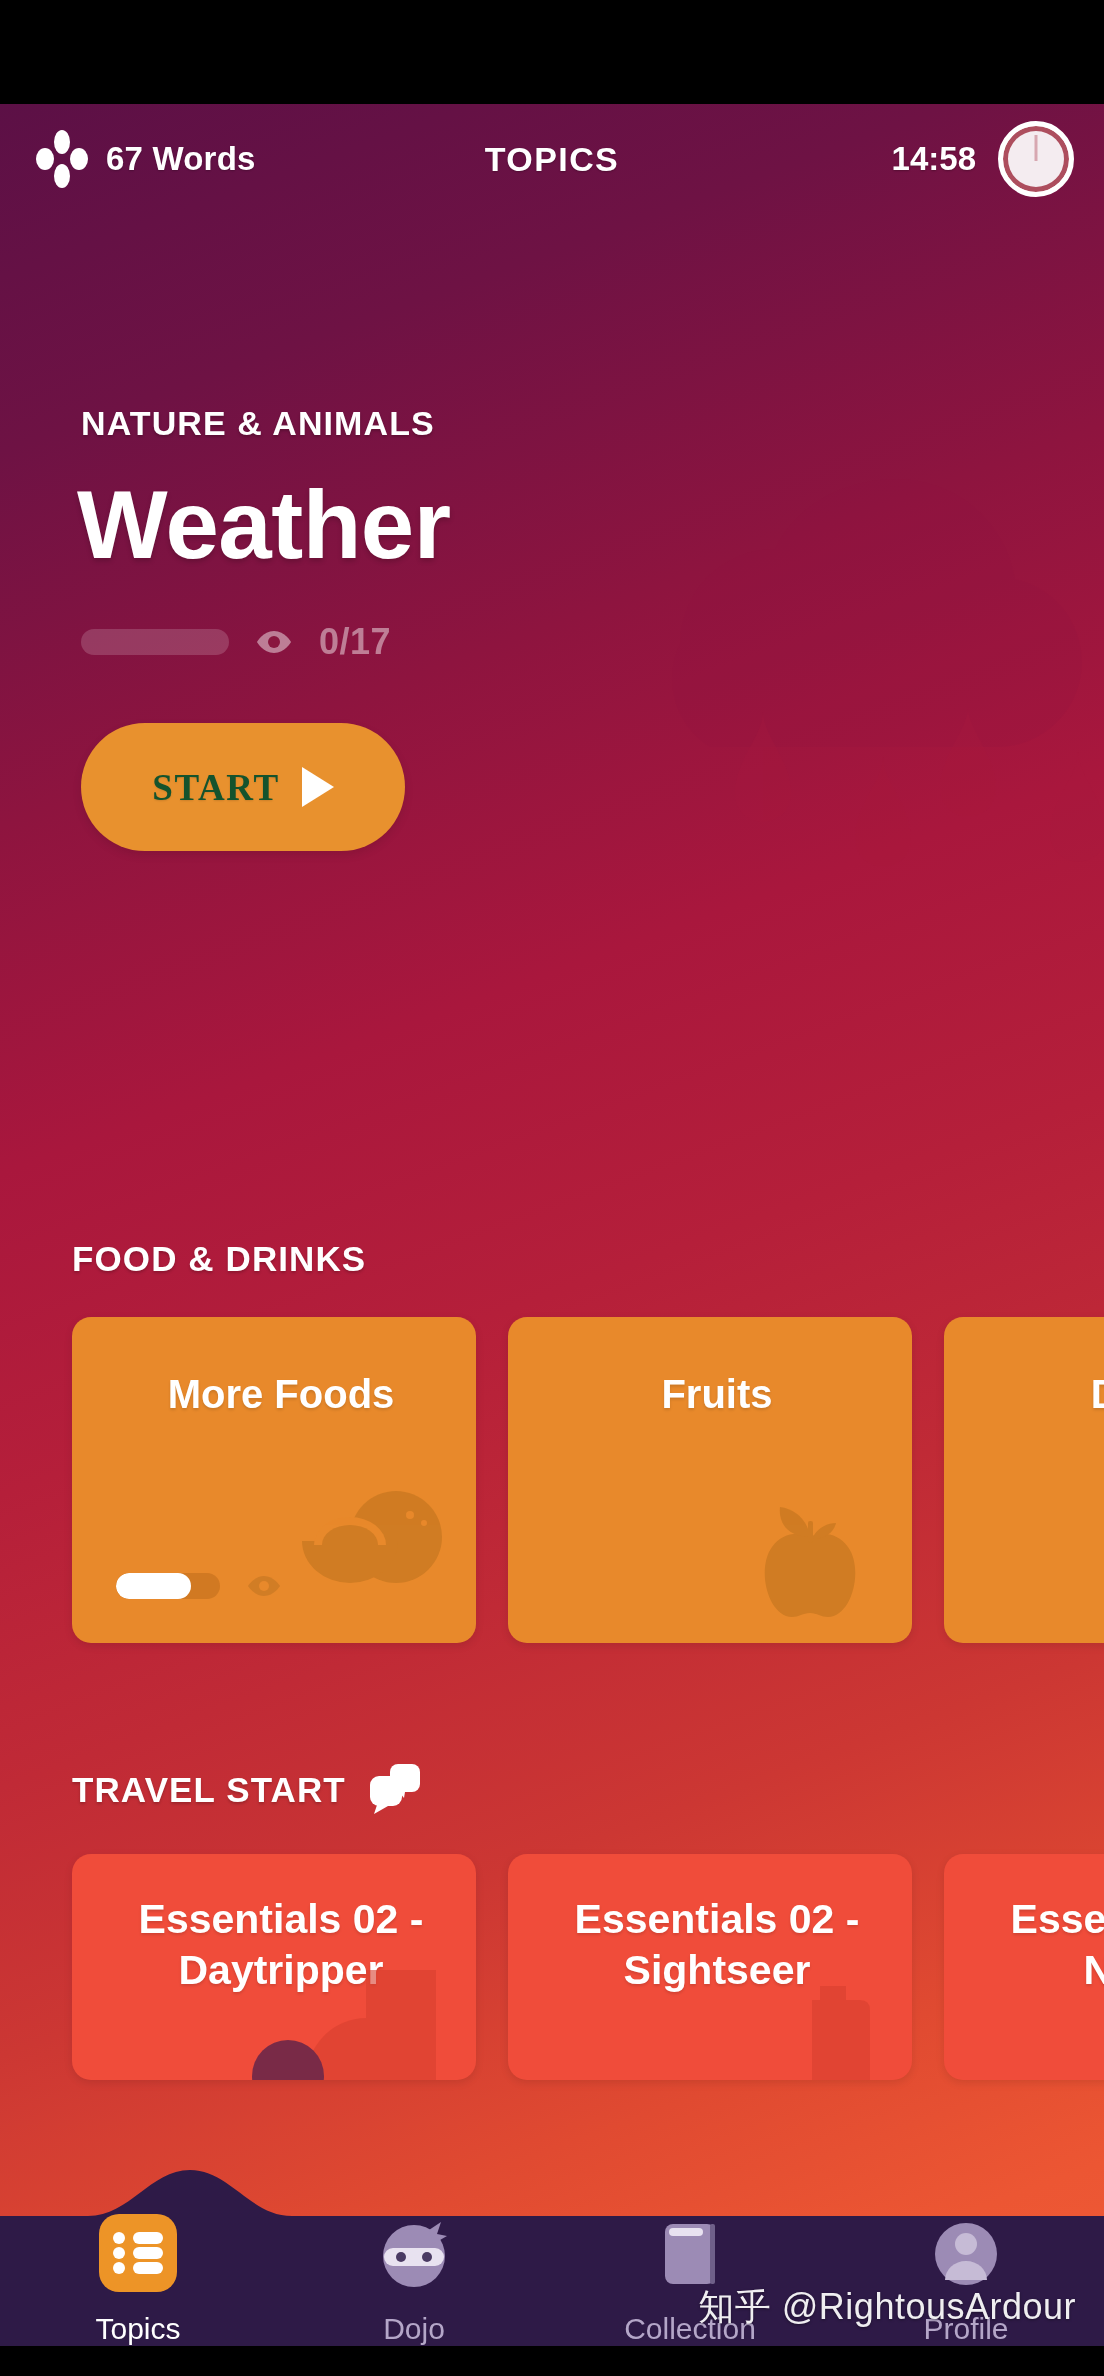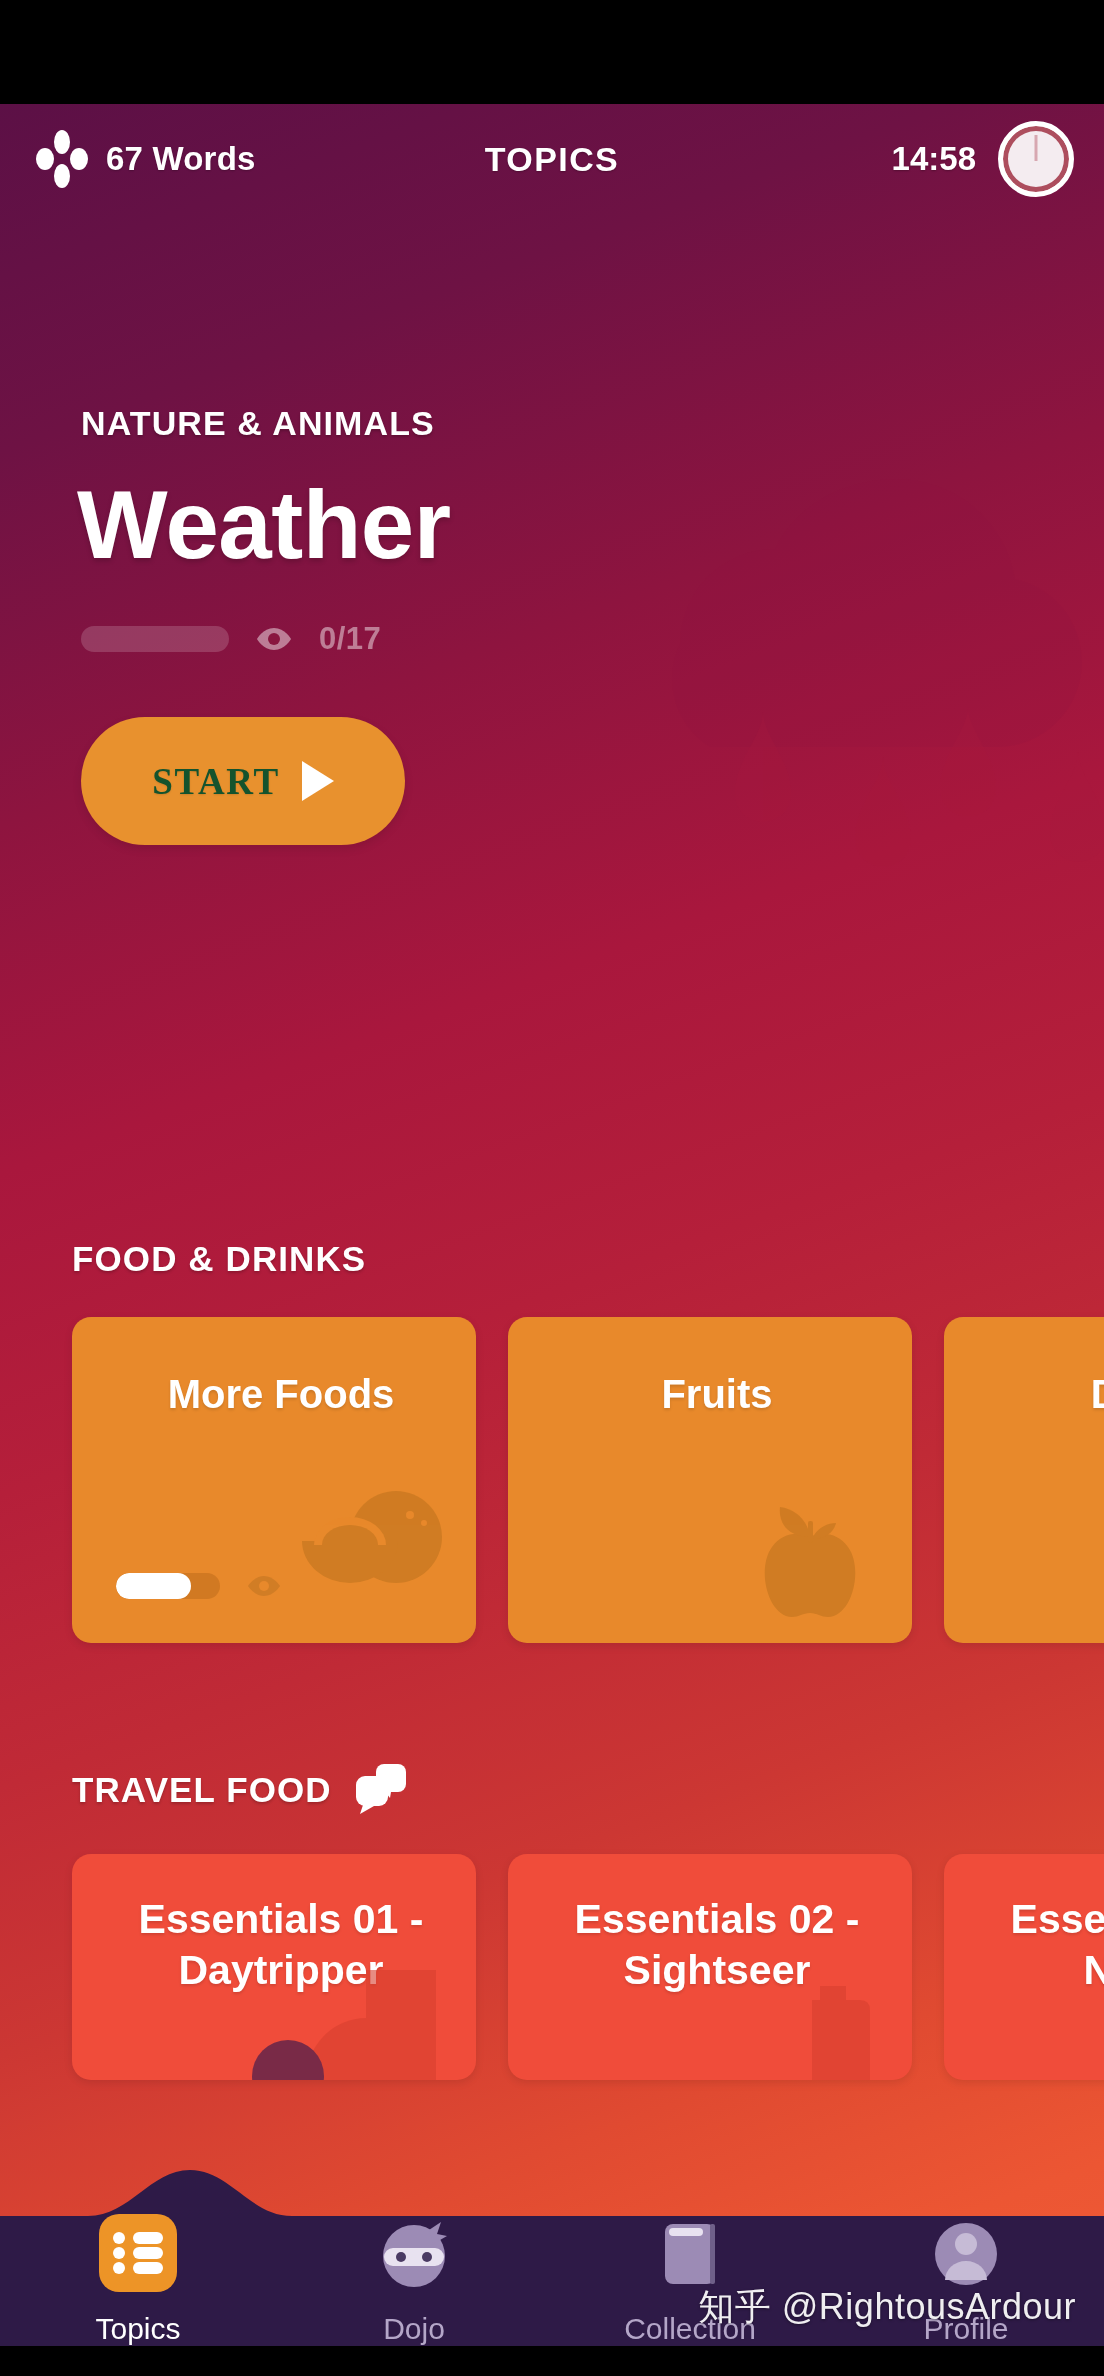--- a/index.html
+++ b/index.html
@@ -71,21 +71,21 @@
   .hero-title {
     margin-left:68px; margin-top:34px;
     color:#fff; font-size:96px; font-weight:bold; letter-spacing:-.5px;
     line-height:1.0; text-shadow:0 3px 5px rgba(0,0,0,.18);
   }
 
   .progress-row { display:flex; align-items:center; gap:26px; margin-left:72px; margin-top:48px; }
   .pbar { width:148px; height:26px; border-radius:13px; background:rgba(255,255,255,.17); overflow:hidden; }
   .pbar > i { display:block; height:100%; border-radius:13px; background:#fff; }
   .eye { width:38px; height:26px; flex:0 0 auto; opacity:.45; }
-  .pcount { color:rgba(255,255,255,.45); font-size:31px; font-weight:bold; letter-spacing:.5px; }
+  .pcount { color:rgba(255,255,255,.45); font-size:36px; font-weight:bold; letter-spacing:.5px; }
 
   .start-btn {
     margin-left:72px; margin-top:60px;
     width:324px; height:128px; border-radius:64px;
     background:#e8912e; border:none; cursor:pointer;
     display:flex; align-items:center; justify-content:center; gap:22px;
     box-shadow:0 4px 10px rgba(0,0,0,.10);
   }
   .start-btn span { color:#14532d; font-size:37px; font-weight:bold; letter-spacing:1.6px; text-shadow:0 1px 2px rgba(0,0,0,.12);font-family:Liberation Serif, serif; }
   .tri { width:0;height:0;border-left:32px solid #fff;border-top:20px solid transparent;border-bottom:20px solid transparent; }
@@ -246,35 +246,35 @@
         <div class="card card-food">
           <div class="card-title">Drinks</div>
 
         </div>
 
       </div>
     </div>
 
     <div class="section" style="top:1660px">
       <div class="sec-head">
-        <div class="sec-title">TRAVEL FOOD</div>
+        <div class="sec-title">TRAVEL START</div>
         <svg class="bubbles" viewBox="0 0 58 52" xmlns="http://www.w3.org/2000/svg">
           <g fill="#ffffff">
             <rect x="22" y="0" width="30" height="28" rx="8"></rect>
             <path d="M28 24 l8 10 l2 -12 Z"></path>
             <rect x="2" y="12" width="32" height="30" rx="9"></rect>
             <path d="M10 38 l-4 12 l14 -8 Z"></path>
           </g>
         </svg>
       </div>
 
       <div class="cards">
 
         <div class="card card-travel">
-          <div class="card-title">Essentials 01 - Daytripper</div>
+          <div class="card-title">Essentials 02 - Daytripper</div>
           <svg class="card-art-travel" viewBox="0 0 230 150" xmlns="http://www.w3.org/2000/svg">
             <g fill="#d8402f">
               <path d="M120 40 h70 v110 h-70 Z"></path>
               <path d="M60 150 a60 62 0 0 1 60 -62 v62 Z"></path>
             </g>
             <circle cx="42" cy="146" r="36" fill="#2b1550"></circle>
           </svg>
         </div>
 
         <div class="card card-travel">

